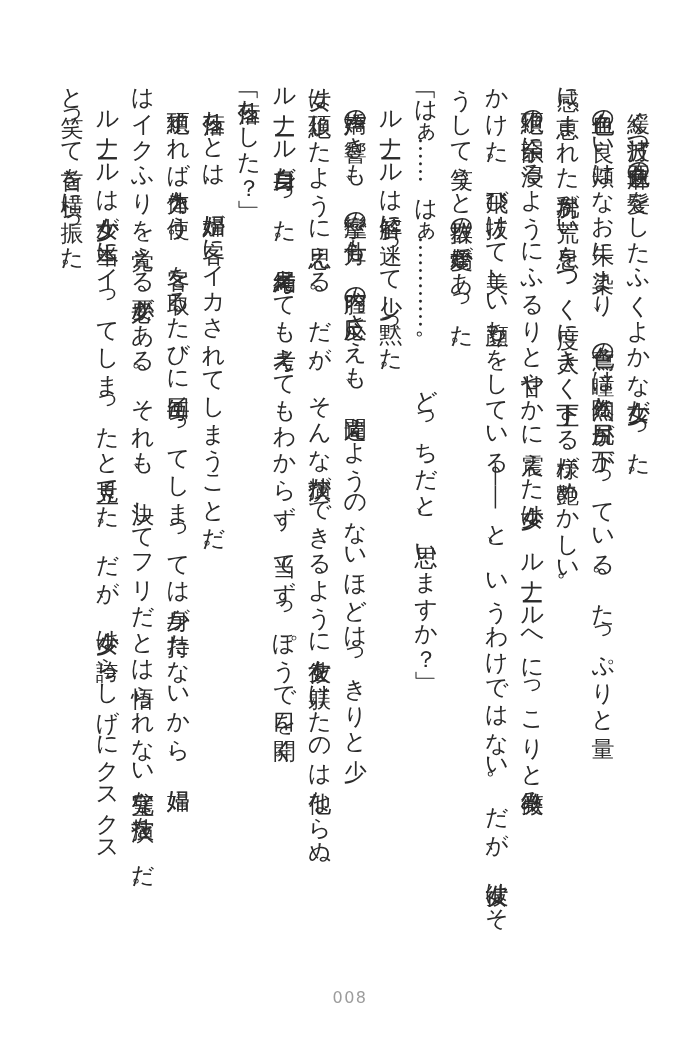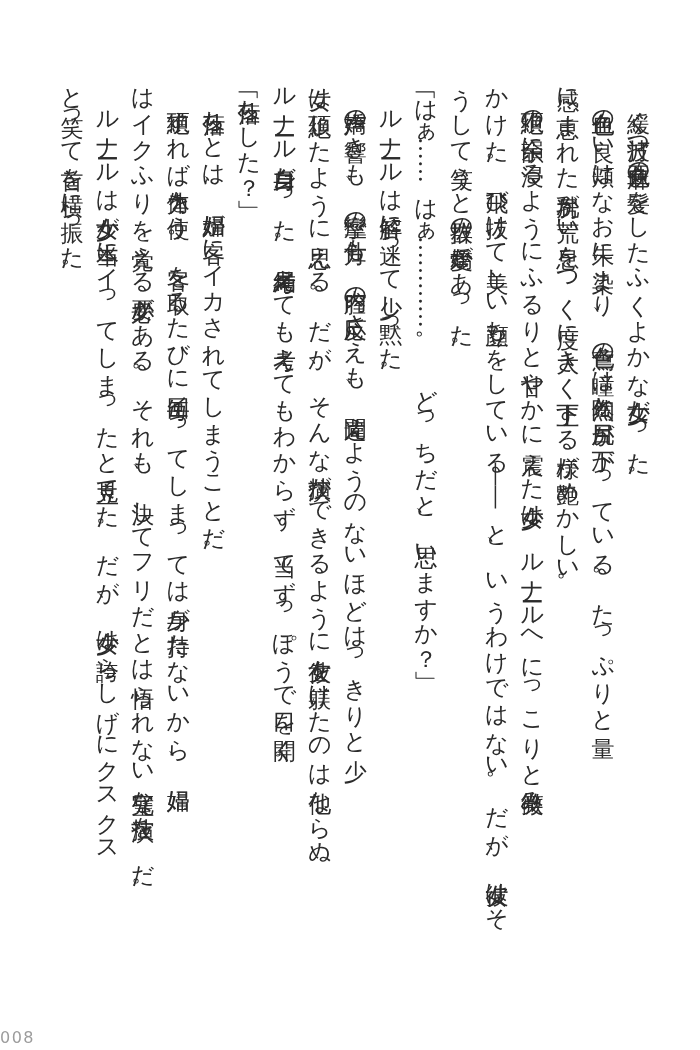--- a/index.html
+++ b/index.html
@@ -24,22 +24,22 @@
     font-size: 23px;
     line-height: 35.4px;
     letter-spacing: 0;
   }
   .line {
     white-space: nowrap;
     height: 100%;
   }
   .page-number {
     position: absolute;
-    left: 0; right: 0; top: 1028px;
-    text-align: left;
+    left: 0; right: 0; top: 988px;
+    text-align: center;
     color: var(--page-number-color, #9c9c9c);
     font-family: "DejaVu Sans", sans-serif;
     font-size: 16px;
     letter-spacing: 1.5px;
   }
 </style>
 </head>
 <body>
 
 <div class="page">

